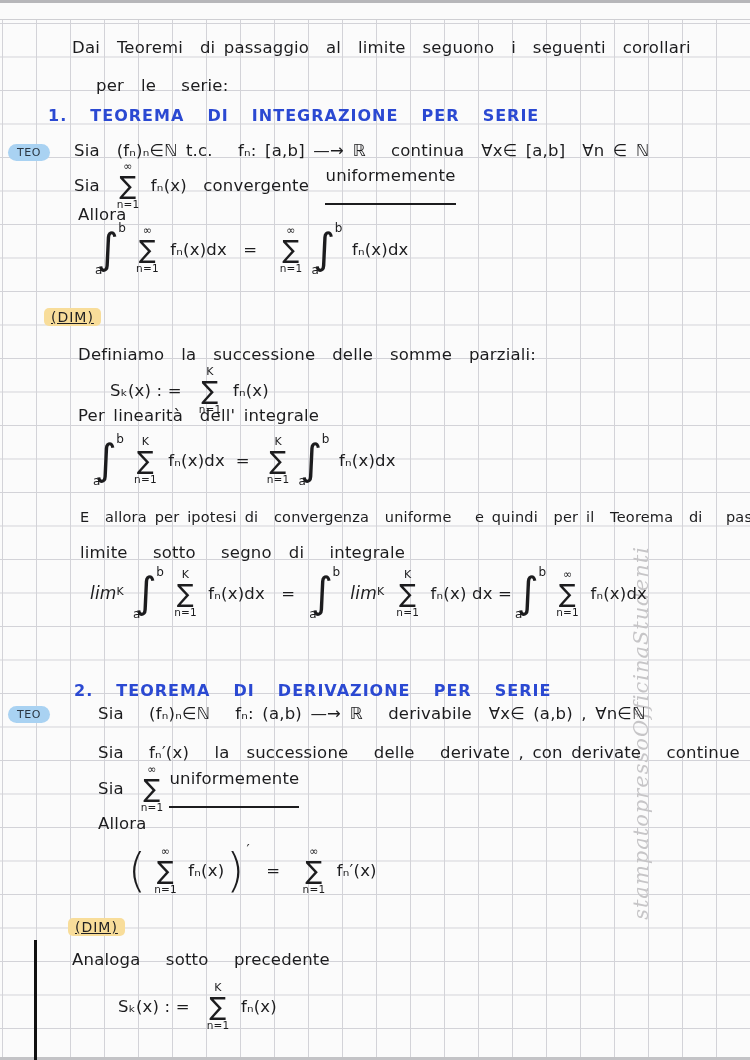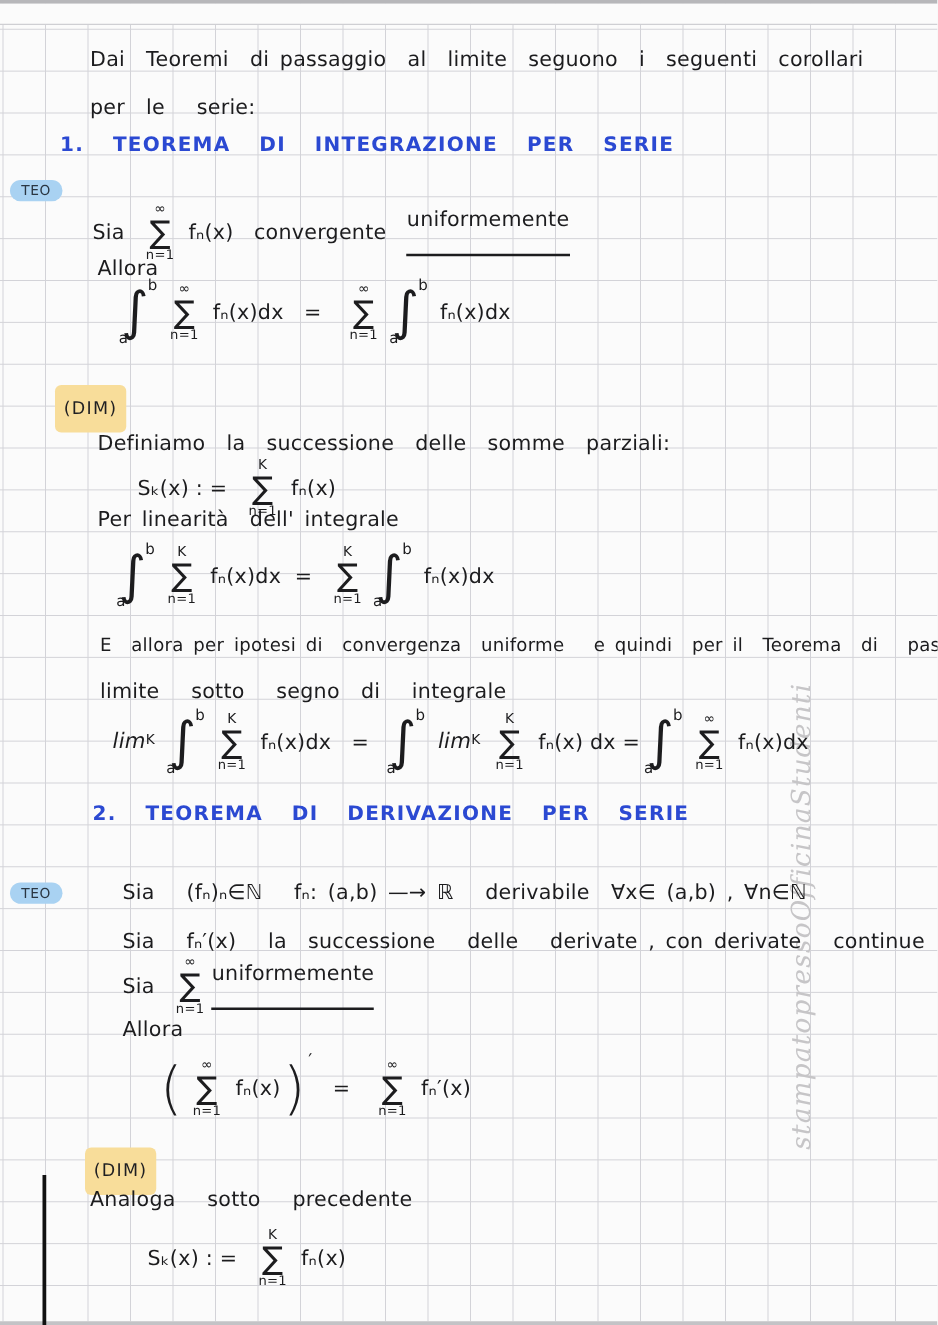--- a/index.html
+++ b/index.html
@@ -41,21 +41,21 @@
     font-size:16px; font-weight:700; letter-spacing:1px; word-spacing:5px;
     color:var(--blue);
   }
   .teo-pill{
     position:absolute; background:var(--teo-bg); border-radius:10px;
     font-size:11px; font-weight:400; color:#2a3642;
     padding:2px 9px; letter-spacing:.5px;
   }
   .dim-pill{
     position:absolute; background:var(--dim-bg); border-radius:5px;
-    font-size:14px; color:#1f1f22; padding:11px 7px; letter-spacing:1px;
+    font-size:14px; color:#1f1f22; padding:1px 7px; letter-spacing:1px;text-decoration:underline;
   }
   .formula{
     position:absolute; display:flex; align-items:center;
     font-size:16.5px; color:var(--ink); white-space:pre; letter-spacing:.2px;
   }
   .tk{ white-space:pre; }
   .u{ border-bottom:2px solid var(--ink); padding-bottom:18px; }
   .sum{ display:inline-flex; flex-direction:column; align-items:center; margin:0 6px; line-height:1; }
   .sum .s-sup{ font-size:11px; margin-bottom:1px; }
   .sum .s-sym{ font-size:25px; line-height:1; }
@@ -82,43 +82,44 @@
 </style>
 </head>
 <body>
 
 <div class="page">
   <div class="top-strip"></div>
 
   <div class="watermark">stampatopressoOfficinaStudenti</div>
 
   <div class="hand" style="left:72px; top:34px;">Dai  Teoremi  di passaggio  al  limite  seguono  i  seguenti  corollari</div>
-  <div class="hand" style="left:72px; top:72px;">per  le   serie:</div>
+  <div class="hand" style="left:72px; top:72px;padding-left:24px;">per  le   serie:</div>
 
   <div class="heading" style="left:48px; top:103px;">1.  TEOREMA  DI  INTEGRAZIONE  PER  SERIE</div>
 
   <div class="teo-pill" style="left:8px; top:141px;">TEO</div>
+  <div class="hand" style="left:74px; top:137px;">Sia  (fₙ)ₙ∈ℕ t.c.   fₙ: [a,b] —→ ℝ   continua  ∀x∈ [a,b]  ∀n ∈ ℕ</div>
   <div class="formula" style="left:74px; top:160px; height:44px;"><span class="tk">Sia  </span><span class="sum"><span class="s-sup">∞</span><span class="s-sym">∑</span><span class="s-sub">n=1</span></span><span class="tk"> fₙ(x)   convergente   </span><span class="tk u">uniformemente</span></div>
 
   <div class="hand" style="left:78px; top:201px;">Allora</div>
   <div class="formula" style="left:92px; top:217px; height:58px;"><span class="int"><span class="i-sym">∫</span><span class="i-sup">b</span><span class="i-sub">a</span></span><span class="sum"><span class="s-sup">∞</span><span class="s-sym">∑</span><span class="s-sub">n=1</span></span><span class="tk"> fₙ(x)dx   =   </span><span class="sum"><span class="s-sup">∞</span><span class="s-sym">∑</span><span class="s-sub">n=1</span></span><span class="int"><span class="i-sym">∫</span><span class="i-sup">b</span><span class="i-sub">a</span></span><span class="tk"> fₙ(x)dx</span></div>
 
   <div class="dim-pill" style="left:44px; top:305px;">(DIM)</div>
 
   <div class="hand" style="left:78px; top:341px;">Definiamo  la  successione  delle  somme  parziali:</div>
   <div class="formula" style="left:110px; top:363px; height:48px;"><span class="tk">Sₖ(x) : =  </span><span class="sum"><span class="s-sup">K</span><span class="s-sym">∑</span><span class="s-sub">n=1</span></span><span class="tk"> fₙ(x)</span></div>
 
   <div class="hand" style="left:78px; top:402px;">Per linearità  dell' integrale</div>
   <div class="formula" style="left:90px; top:428px; height:58px;"><span class="int"><span class="i-sym">∫</span><span class="i-sup">b</span><span class="i-sub">a</span></span><span class="sum"><span class="s-sup">K</span><span class="s-sym">∑</span><span class="s-sub">n=1</span></span><span class="tk"> fₙ(x)dx  =  </span><span class="sum"><span class="s-sup">K</span><span class="s-sym">∑</span><span class="s-sub">n=1</span></span><span class="int"><span class="i-sym">∫</span><span class="i-sup">b</span><span class="i-sub">a</span></span><span class="tk"> fₙ(x)dx</span></div>
 
   <div class="hand small" style="left:80px; top:505px;">E  allora per ipotesi di  convergenza  uniforme   e quindi  per il  Teorema  di   passaggio al</div>
   <div class="hand" style="left:80px; top:539px;">limite   sotto   segno  di   integrale</div>
   <div class="formula" style="left:84px; top:560px; height:60px;"><span class="lim"><span class="l-word">lim</span><span class="l-sub">K</span></span><span class="int"><span class="i-sym">∫</span><span class="i-sup">b</span><span class="i-sub">a</span></span><span class="sum"><span class="s-sup">K</span><span class="s-sym">∑</span><span class="s-sub">n=1</span></span><span class="tk"> fₙ(x)dx   =  </span><span class="int"><span class="i-sym">∫</span><span class="i-sup">b</span><span class="i-sub">a</span></span><span class="lim"><span class="l-word">lim</span><span class="l-sub">K</span></span><span class="sum"><span class="s-sup">K</span><span class="s-sym">∑</span><span class="s-sub">n=1</span></span><span class="tk"> fₙ(x) dx =</span><span class="int"><span class="i-sym">∫</span><span class="i-sup">b</span><span class="i-sub">a</span></span><span class="sum"><span class="s-sup">∞</span><span class="s-sym">∑</span><span class="s-sub">n=1</span></span><span class="tk"> fₙ(x)dx</span></div>
 
-  <div class="heading" style="left:74px; top:638px;">2.  TEOREMA  DI  DERIVAZIONE  PER  SERIE</div>
+  <div class="heading" style="left:74px; top:678px;">2.  TEOREMA  DI  DERIVAZIONE  PER  SERIE</div>
 
   <div class="teo-pill" style="left:8px; top:703px;">TEO</div>
   <div class="hand" style="left:98px; top:700px;">Sia   (fₙ)ₙ∈ℕ   fₙ: (a,b) —→ ℝ   derivabile  ∀x∈ (a,b) , ∀n∈ℕ</div>
   <div class="hand" style="left:98px; top:739px;">Sia   fₙ′(x)   la  successione   delle   derivate , con derivate   continue</div>
   <div class="formula" style="left:98px; top:763px; height:44px;"><span class="tk">Sia  </span><span class="sum"><span class="s-sup">∞</span><span class="s-sym">∑</span><span class="s-sub">n=1</span></span><span class="tk u">uniformemente</span></div>
 
   <div class="hand" style="left:98px; top:810px;">Allora</div>
   <div class="formula" style="left:126px; top:836px; height:62px;"><span class="bigp">(</span><span class="sum"><span class="s-sup">∞</span><span class="s-sym">∑</span><span class="s-sub">n=1</span></span><span class="tk"> fₙ(x)</span><span class="bigp">)</span><span class="supmark">′</span><span class="tk">   =   </span><span class="sum"><span class="s-sup">∞</span><span class="s-sym">∑</span><span class="s-sub">n=1</span></span><span class="tk"> fₙ′(x)</span></div>
 
   <div class="dim-pill" style="left:68px; top:915px;">(DIM)</div>

